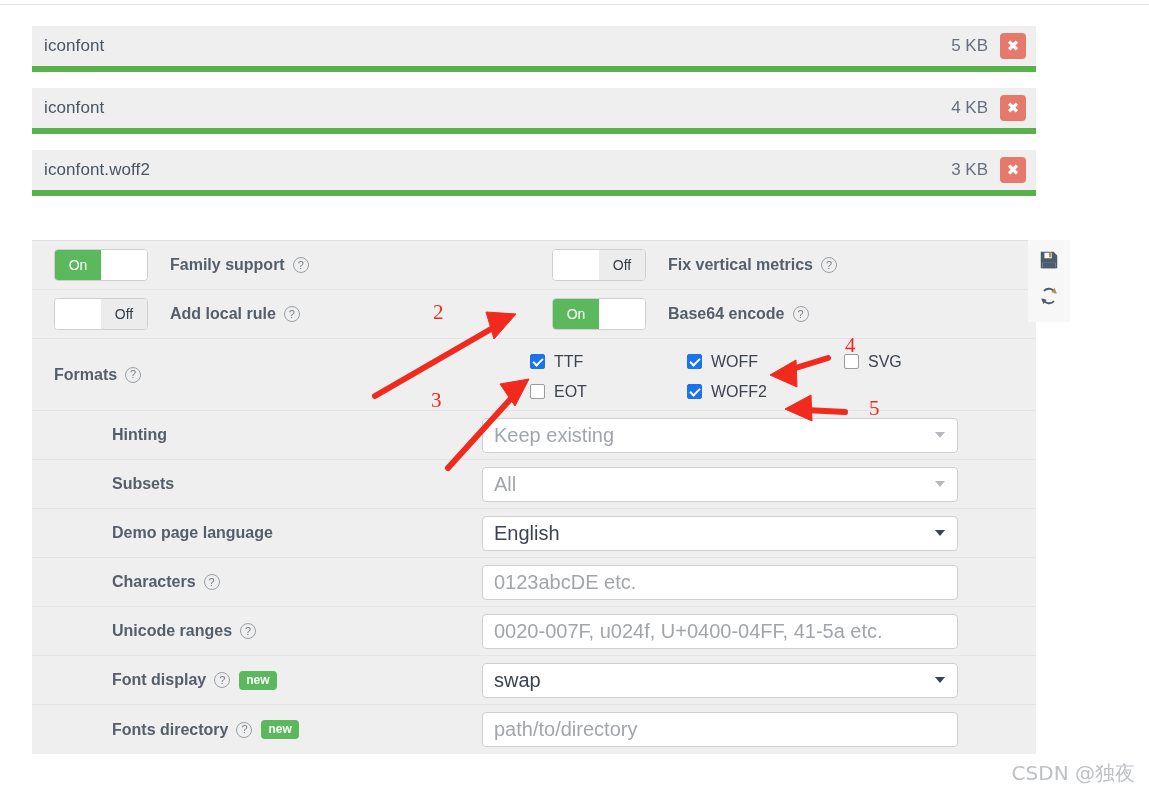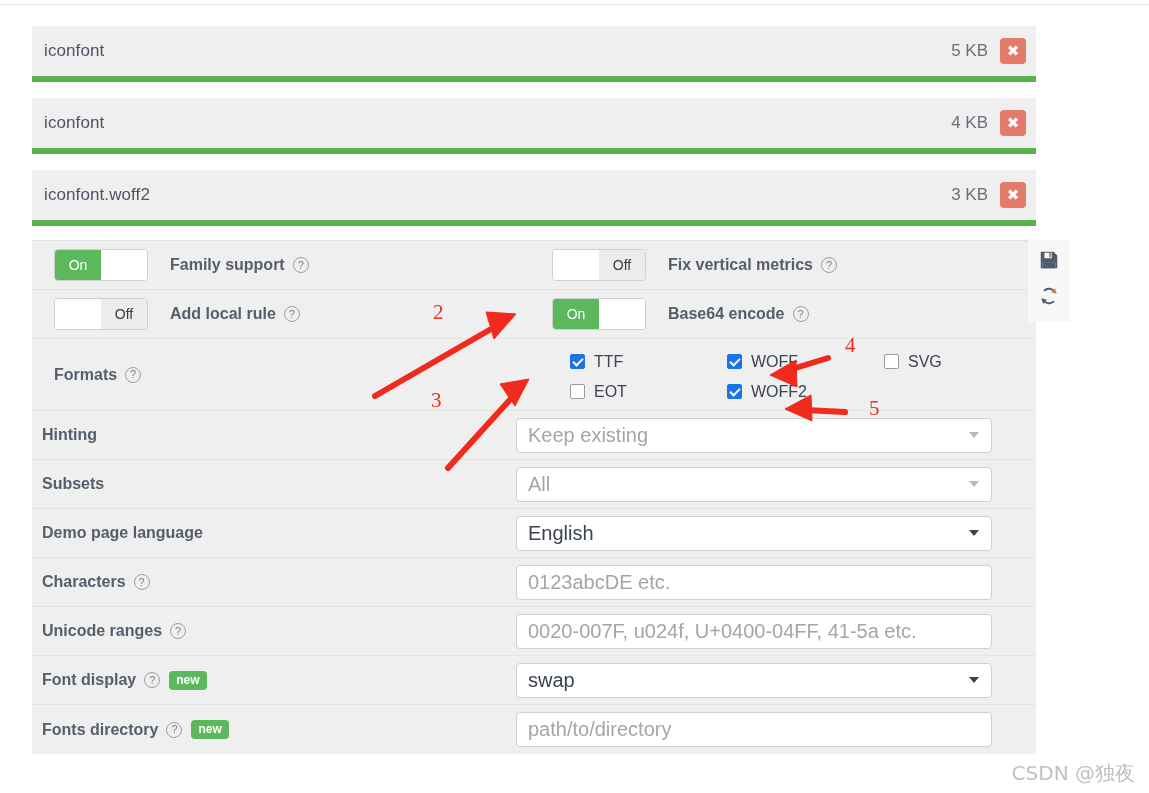--- a/index.html
+++ b/index.html
@@ -27,21 +27,21 @@
     position: absolute; left: 32px; top: 26px;
     width: 1004px;
   }
   .file-item {
     position: relative;
     width: 1004px;
     background: #efefef;
     margin-bottom: 16px;
   }
   .file-item .body {
-    height: 50px;
+    height: 40px;
     display: flex;
     align-items: center;
     padding: 0 10px 0 12px;
   }
   .file-name {
     flex: 1 1 auto;
     font-size: 17px;
     color: #4b5563;
     letter-spacing: .1px;
   }
@@ -130,21 +130,20 @@
     margin-left: 8px;
     line-height: 1;
     cursor: pointer;
     font-family: "Liberation Sans", sans-serif;
   }
 
   
   .formats-row {
     min-height: 72px;
     align-items: stretch;
-    gap: 40px;
   }
   .formats-label {
     width: 498px;
     padding-left: 22px;
     display: flex; align-items: center;
     font-size: 16px; color: #555e6b; font-weight: bold;
   }
   .formats-grid {
     flex: 1 1 auto;
     display: grid;
@@ -175,24 +174,24 @@
     content: "";
     width: 4px; height: 8px;
     border: solid #ffffff;
     border-width: 0 2px 2px 0;
     transform: translateY(-1px) rotate(45deg);
   }
 
   
   .field-row { min-height: 49px; }
   .field-label {
-    width: 484px;
-    padding-left: 10px;
+    width: 410px;
+    padding-left: 40px;
     display: flex; align-items: center;
-    font-size: 16px; color: #555e6b; font-weight: bold;
+    font-size: 16px; color: #555e6b; font-weight: bold; margin-left: 40px;
   }
   .field-ctrl {
     flex: 1 1 auto;
     display: flex; align-items: center;
   }
   .ctrl {
     position: relative;
     width: 476px;
     height: 35px;
     background: #ffffff;

